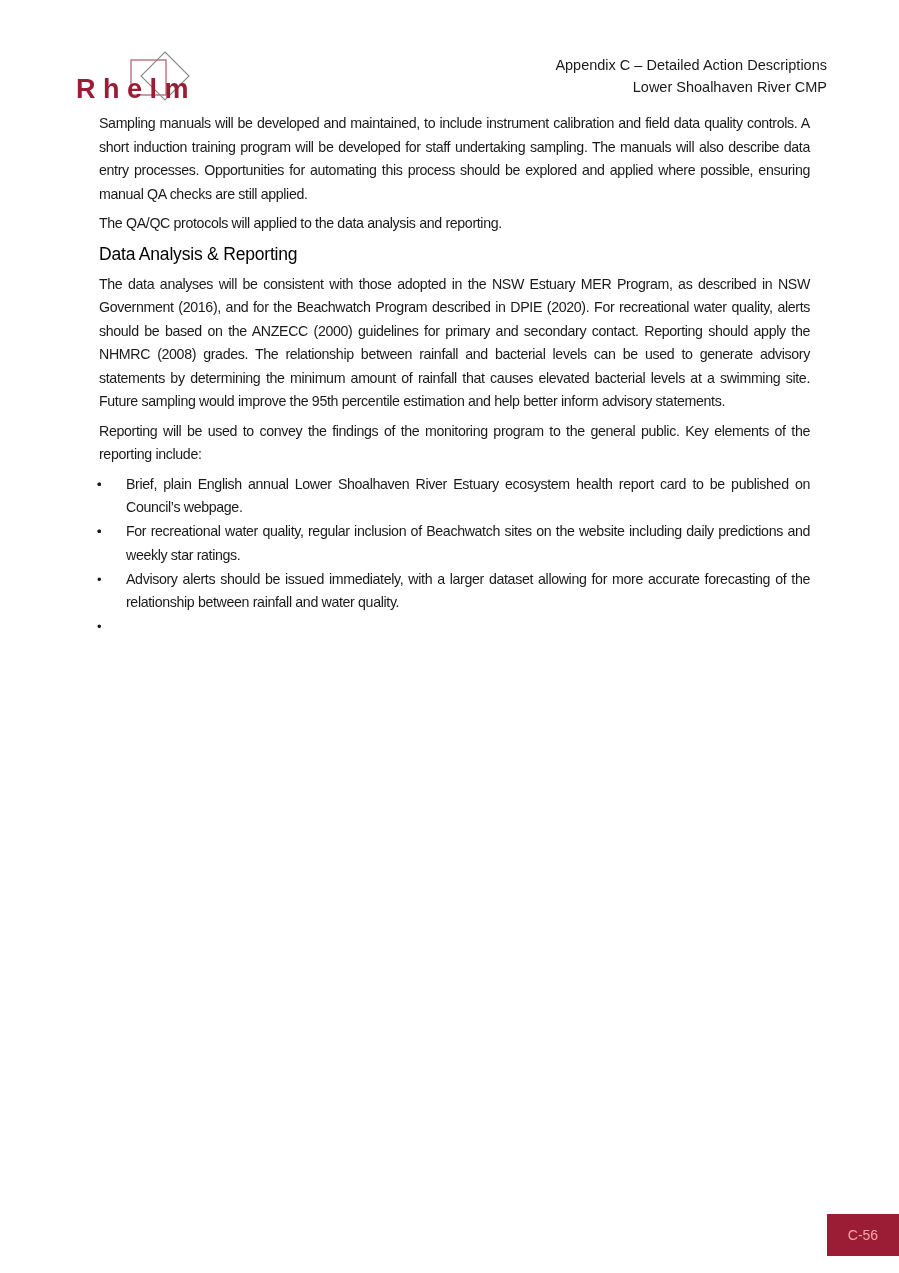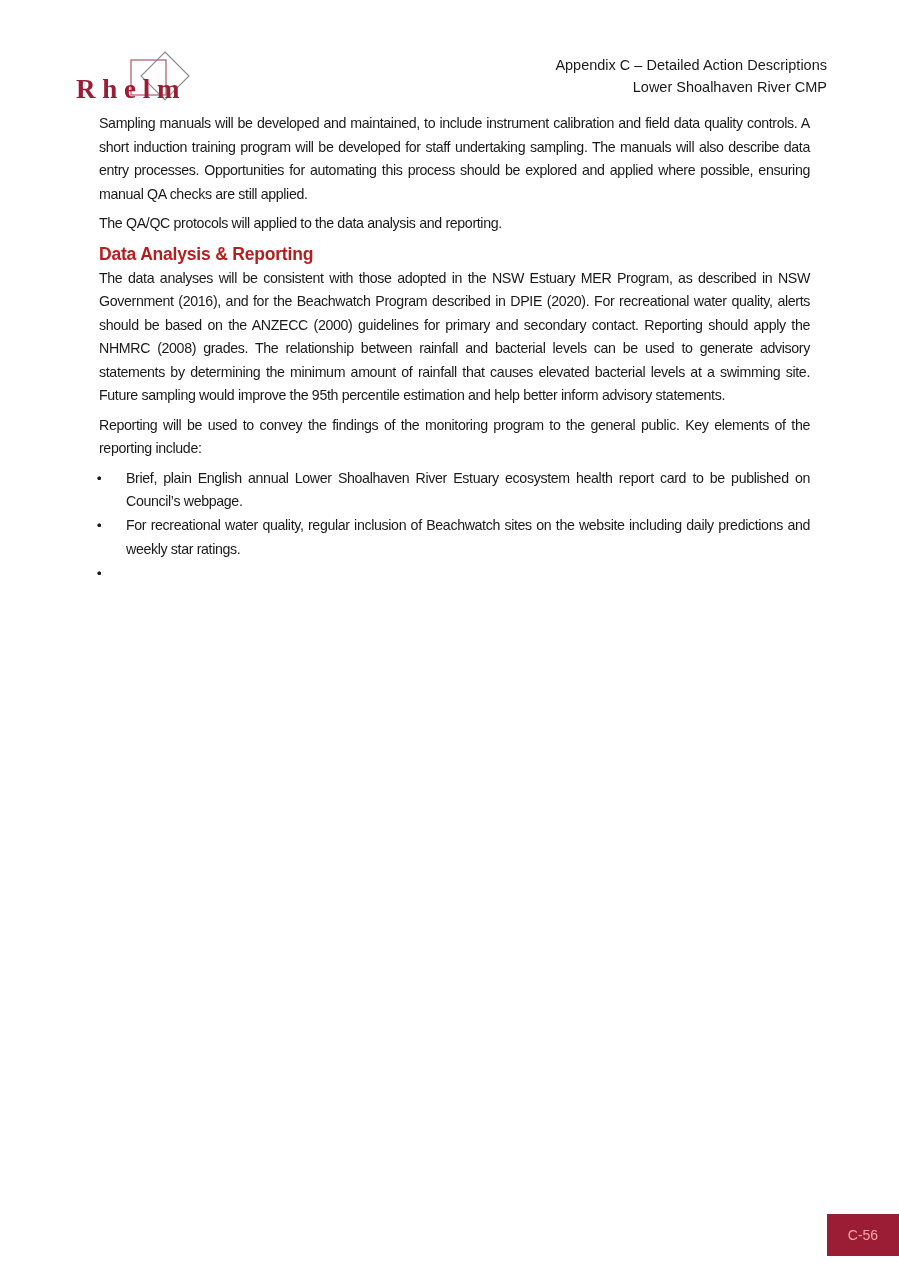--- a/index.html
+++ b/index.html
@@ -1,29 +1,29 @@
 <!DOCTYPE html>
 <html><head>
 <meta charset="utf-8">
 <style>
   html, body { margin: 0; padding: 0; background: #ffffff; }
   body { width: 899px; height: 1273px; position: relative; overflow: hidden;
          font-family: "Liberation Sans Narrow", "Liberation Sans", sans-serif; color: #1a1a1a; }
   .logo { position: absolute; left: 72px; top: 50px; width: 160px; height: 60px; }
-  .logo-text { position: absolute; left: 4px; top: 24px; font-family: Liberation Serif, serif;
+  .logo-text { position: absolute; left: 4px; top: 24px; font-family: Liberation Sans, sans-serif;
                font-weight: bold; font-size: 27px; color: #9b1c35; letter-spacing: 0; white-space: pre; }
   .logo svg { position: absolute; left: 0; top: 0; }
   .header { position: absolute; right: 72px; top: 54px; text-align: right; font-size: 14.5px;
             line-height: 22px; color: #1a1a1a; font-family: "Liberation Sans", sans-serif; }
   .content { position: absolute; left: 99px; top: 112px; width: 711px;
              font-family: "Liberation Sans", sans-serif; font-size: 14.2px; line-height: 23.5px;
              text-align: justify; letter-spacing: -0.35px; word-spacing: 0px; }
   .content p { margin: 0 0 6px 0; }
-  .content h2 { margin: 6px 0 1px 0; font-weight: bold; font-size: 17.5px; line-height: 24px;
-                color: #b91c1c; letter-spacing: -0.2px; }
+  .content h2 { margin: 6px 0 7px 0; font-weight: normal; font-size: 17.5px; line-height: 24px;
+                color: #000000; letter-spacing: -0.2px; }
   .content ul { list-style: none; margin: 0; padding: 0; }
   .content li { position: relative; padding-left: 27px; margin: 0 0 0.5px 0; }
   .content li .bullet { position: absolute; left: -2px; top: 0; font-size: 13px; }
   .page-box { position: absolute; left: 827px; top: 1214px; width: 72px; height: 42px;
               background: #9b1c35; color: #fca5a5; font-family: "Liberation Sans", sans-serif;
               font-size: 14px; display: flex; align-items: center; justify-content: center; }
 </style>
 </head>
 <body>
 
@@ -58,20 +58,21 @@
     </li>
     <li>
       <span class="bullet">•</span>
     </li>
     <li>
       <span class="bullet">•</span>
       <span>For recreational water quality, regular inclusion of Beachwatch sites on the website including daily predictions and weekly star ratings.</span>
     </li>
     <li>
       <span class="bullet">•</span>
+      <span>Advisory alerts should be issued immediately, with a larger dataset allowing for more accurate forecasting of the relationship between rainfall and water quality.</span>
     </li>
     <li>
       <span class="bullet">•</span>
     </li>
   </ul>
 </div>
 
 <div class="page-box">
   <span>C-56</span>
 </div>

